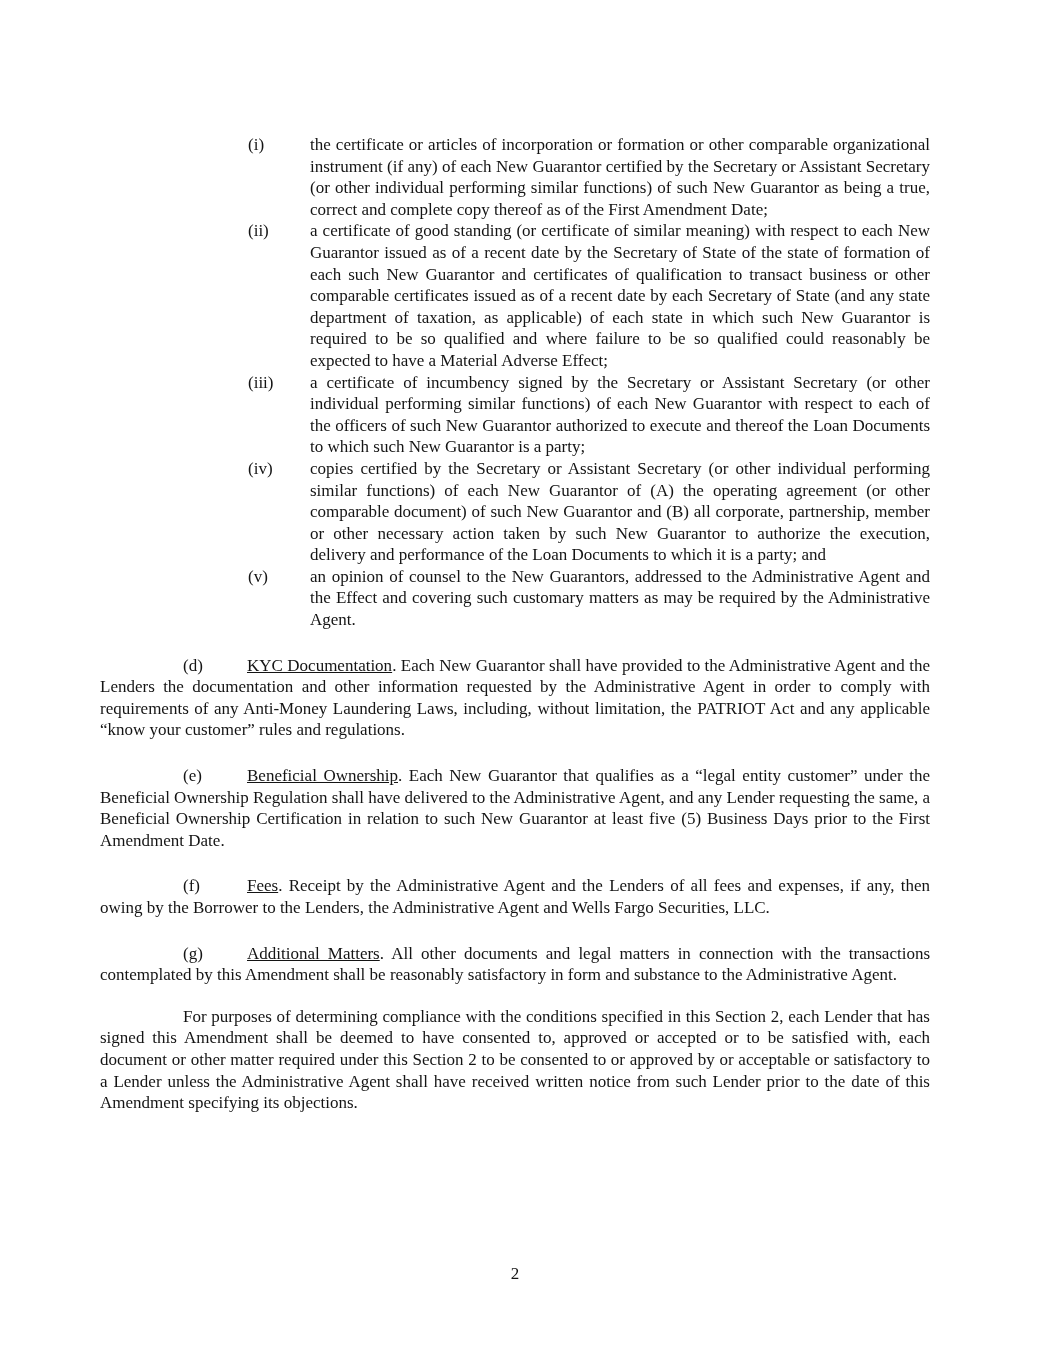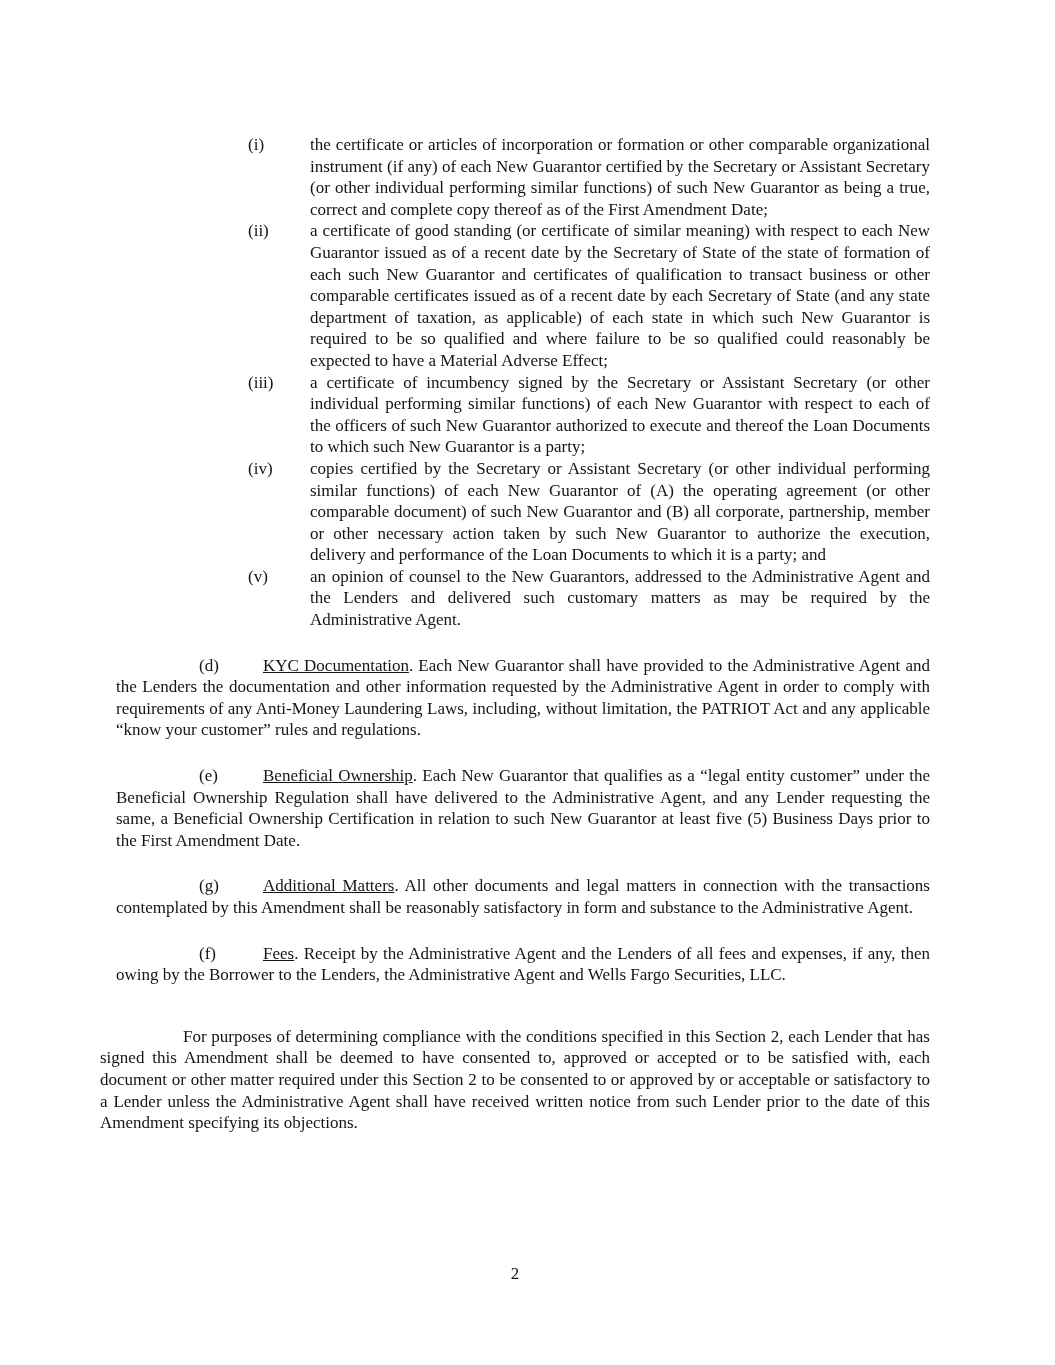--- a/index.html
+++ b/index.html
@@ -32,34 +32,34 @@
     text-align: justify;
   }
   .list-item .marker {
     position: absolute;
     left: 0;
     top: 0;
     text-align: left;
   }
   
   .para {
-    margin: 24px 0 0 16px;
+    margin: 24px 0 0 0;
     text-indent: 83px;
     text-align: justify;
   }
   .para .pmarker {
     display: inline-block;
     width: 64px;
     text-indent: 0;
   }
   .u {
     text-decoration: underline;
   }
   .closing {
-    margin: 40px 0 0 0;
+    margin: 20px 0 0 0;
     text-indent: 83px;
     text-align: justify;
   }
   .pagenum {
     position: absolute;
     top: 1263px;
     left: 100px;
     width: 830px;
     text-align: center;
   }
@@ -82,30 +82,30 @@
       <div class="list-item">
         <span class="marker">(iii)</span>
         <span>a certificate of incumbency signed by the Secretary or Assistant Secretary (or other individual performing similar functions) of each New Guarantor with respect to each of the officers of such New Guarantor authorized to execute and thereof the Loan Documents to which such New Guarantor is a party;</span>
       </div>
       <div class="list-item">
         <span class="marker">(iv)</span>
         <span>copies certified by the Secretary or Assistant Secretary (or other individual performing similar functions) of each New Guarantor of (A) the operating agreement (or other comparable document) of such New Guarantor and (B) all corporate, partnership, member or other necessary action taken by such New Guarantor to authorize the execution, delivery and performance of the Loan Documents to which it is a party; and</span>
       </div>
       <div class="list-item">
         <span class="marker">(v)</span>
-        <span>an opinion of counsel to the New Guarantors, addressed to the Administrative Agent and the Lenders and delivered such customary matters as may be required by the Administrative Agent.</span>
+        <span>an opinion of counsel to the New Guarantors, addressed to the Administrative Agent and the Effect and covering such customary matters as may be required by the Administrative Agent.</span>
       </div>
     </div>
 
     <p class="para"><span class="pmarker">(d)</span><span class="u">KYC Documentation</span><span>. Each New Guarantor shall have provided to the Administrative Agent and the Lenders the documentation and other information requested by the Administrative Agent in order to comply with requirements of any Anti-Money Laundering Laws, including, without limitation, the PATRIOT Act and any applicable “know your customer” rules and regulations.</span></p>
 
     <p class="para"><span class="pmarker">(e)</span><span class="u">Beneficial Ownership</span><span>. Each New Guarantor that qualifies as a “legal entity customer” under the Beneficial Ownership Regulation shall have delivered to the Administrative Agent, and any Lender requesting the same, a Beneficial Ownership Certification in relation to such New Guarantor at least five (5) Business Days prior to the First Amendment Date.</span></p>
 
+    <p class="para"><span class="pmarker">(f)</span><span class="u">Fees</span><span>. Receipt by the Administrative Agent and the Lenders of all fees and expenses, if any, then owing by the Borrower to the Lenders, the Administrative Agent and Wells Fargo Securities, LLC.</span></p>
+
     <p class="para"><span class="pmarker">(g)</span><span class="u">Additional Matters</span><span>. All other documents and legal matters in connection with the transactions contemplated by this Amendment shall be reasonably satisfactory in form and substance to the Administrative Agent.</span></p>
-
-    <p class="para"><span class="pmarker">(f)</span><span class="u">Fees</span><span>. Receipt by the Administrative Agent and the Lenders of all fees and expenses, if any, then owing by the Borrower to the Lenders, the Administrative Agent and Wells Fargo Securities, LLC.</span></p>
 
     <p class="closing">For purposes of determining compliance with the conditions specified in this Section 2, each Lender that has signed this Amendment shall be deemed to have consented to, approved or accepted or to be satisfied with, each document or other matter required under this Section 2 to be consented to or approved by or acceptable or satisfactory to a Lender unless the Administrative Agent shall have received written notice from such Lender prior to the date of this Amendment specifying its objections.</p>
 
   </div>
 
   <div class="pagenum">2</div>
 </div>
 
 </body></html>

